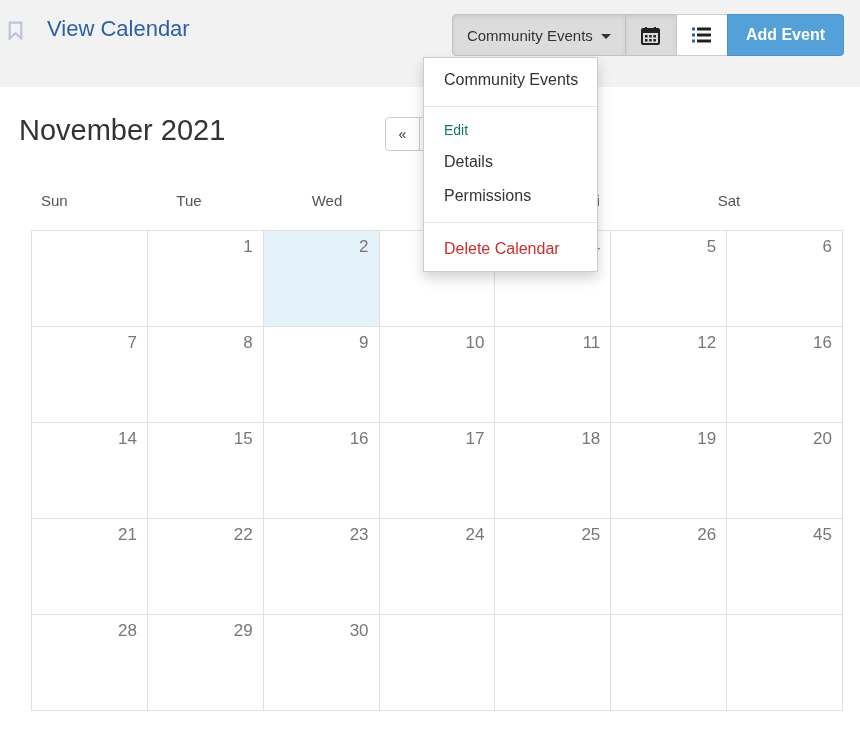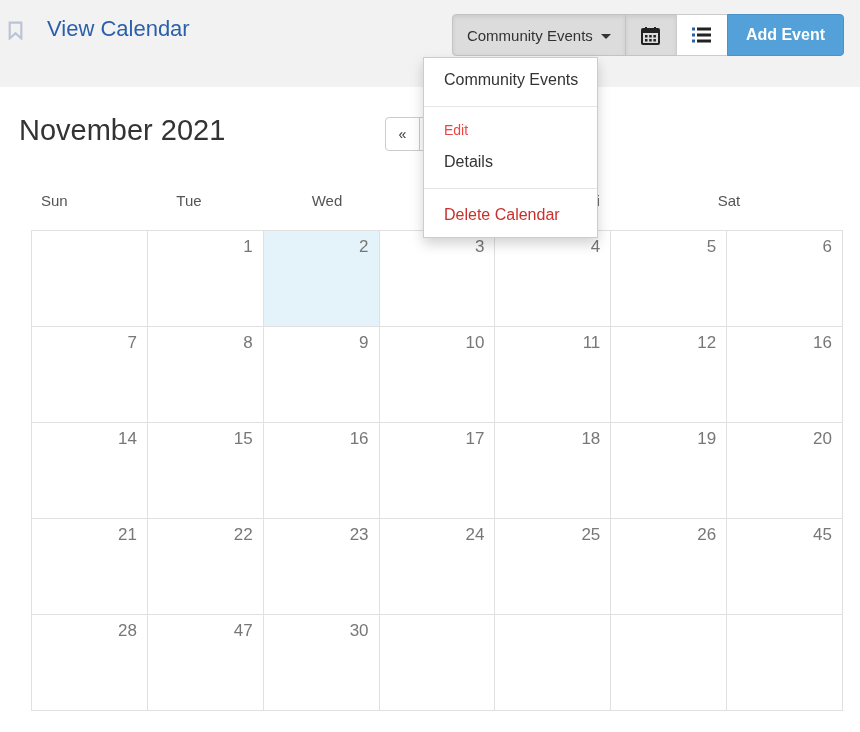--- a/index.html
+++ b/index.html
@@ -127,21 +127,21 @@
     font-size: 16px;
     color: #333333;
     line-height: 1.5;
     cursor: pointer;
     white-space: nowrap;
   }
   .dropdown-header {
     display: block;
     padding: 4px 20px;
     font-size: 14px;
-    color: #ef4444;
+    color: #0f766e;
     line-height: 1.5;
     white-space: nowrap;
   }
   .dropdown-item.danger {
     color: #c9302c;
   }
   .dropdown-divider {
     height: 1px;
     background: #e5e5e5;
     margin: 9px 0;
@@ -280,20 +280,21 @@
       <span>Add Event</span>
     </button>
   </div>
 </div>
 
 <div class="dropdown-menu">
   <span class="dropdown-item">Community Events</span>
   <div class="dropdown-divider"></div>
   <span class="dropdown-header">Edit</span>
   <span class="dropdown-item">Details</span>
+  <span class="dropdown-item">Permissions</span>
   <div class="dropdown-divider"></div>
   <span class="dropdown-item danger">Delete Calendar</span>
 </div>
 
 <div class="month-row">
   <h1 class="month-title">November 2021</h1>
   <div class="nav-group">
     <button class="nav-btn">«</button>
     <button class="nav-btn">»</button>
   </div>
@@ -340,21 +341,21 @@
         <div class="cal-cell">21</div>
         <div class="cal-cell">22</div>
         <div class="cal-cell">23</div>
         <div class="cal-cell">24</div>
         <div class="cal-cell">25</div>
         <div class="cal-cell">26</div>
         <div class="cal-cell">45</div>
       </div>
       <div class="cal-week">
         <div class="cal-cell">28</div>
-        <div class="cal-cell">47</div>
+        <div class="cal-cell">29</div>
         <div class="cal-cell">30</div>
         <div class="cal-cell"></div>
         <div class="cal-cell"></div>
         <div class="cal-cell"></div>
         <div class="cal-cell"></div>
       </div>
     </div>
 </div>
 
 </body></html>

